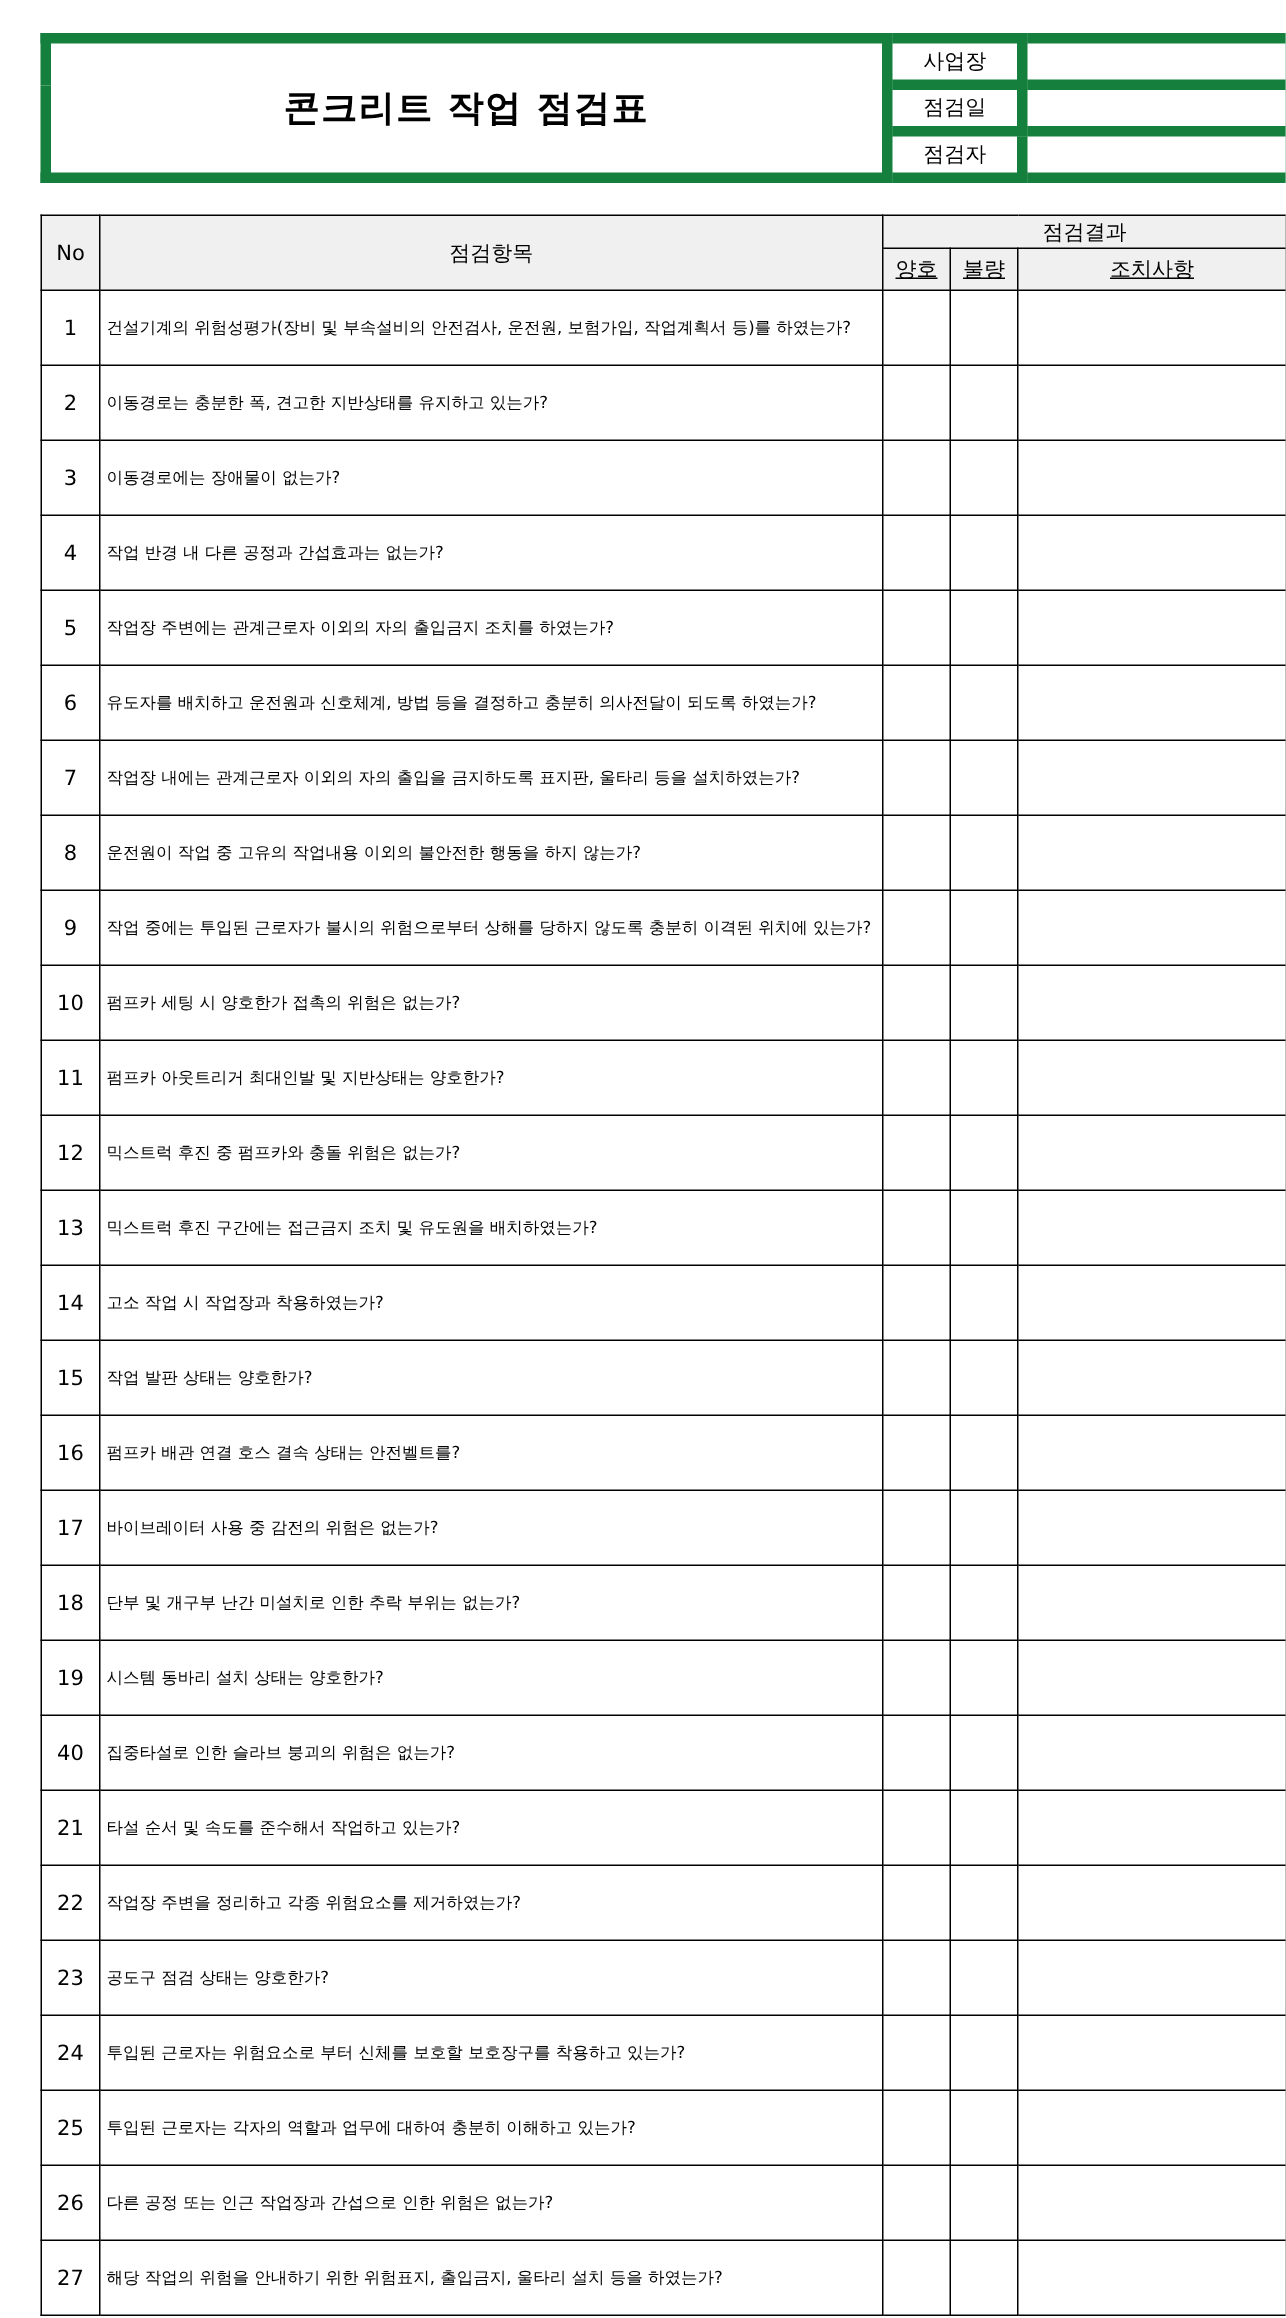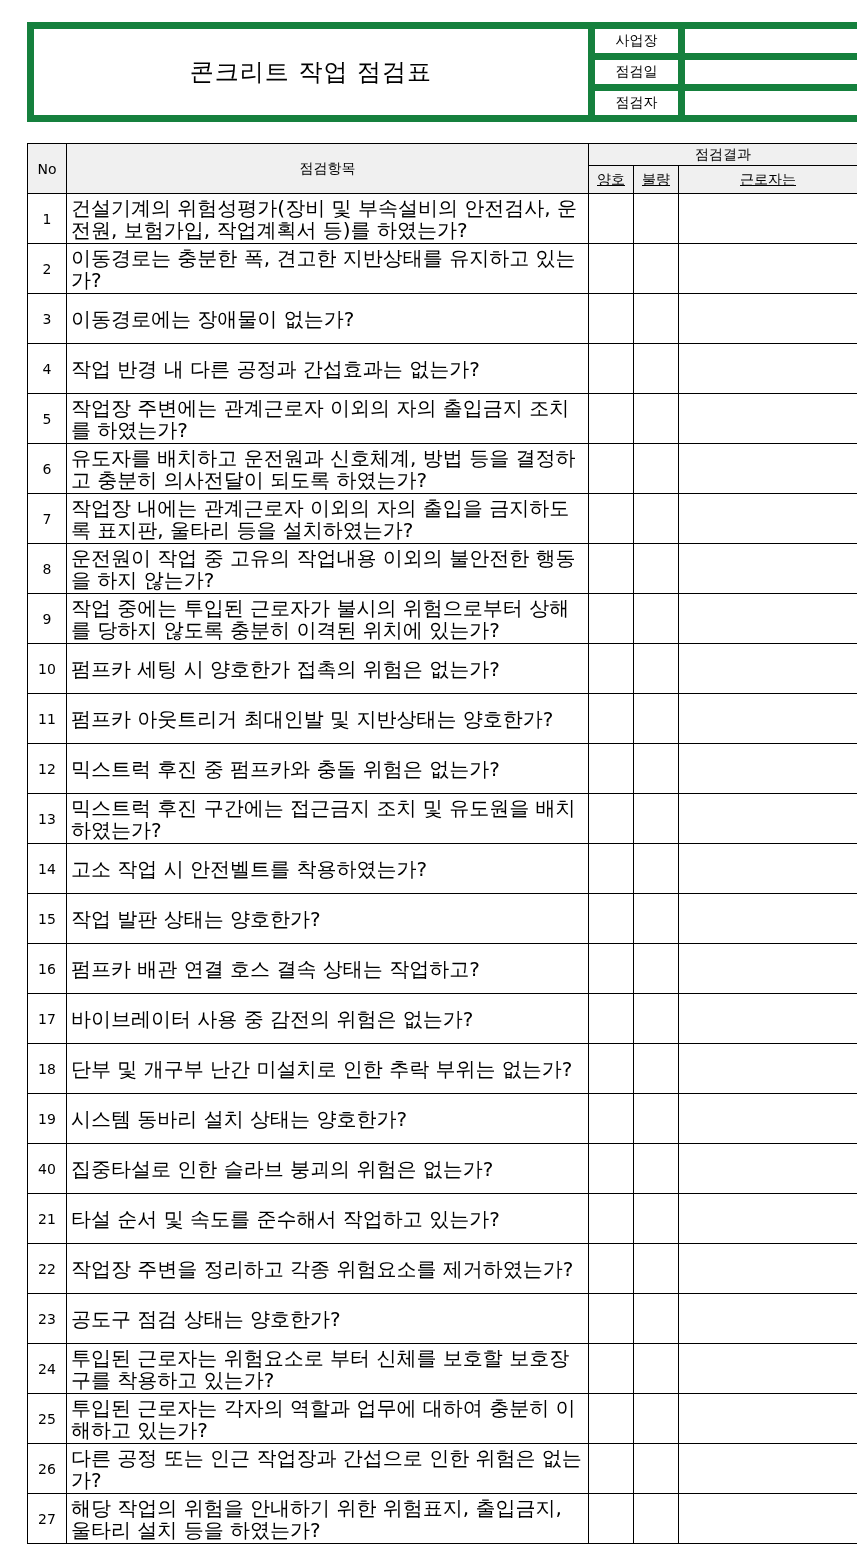--- a/index.html
+++ b/index.html
@@ -1,27 +1,27 @@
 <!DOCTYPE html>
 <html><head>
 <meta charset="utf-8">
 <style>
   html, body { margin: 0; padding: 0; background: #ffffff; }
   body { width: 857px; height: 1545px; position: relative; font-family: "DejaVu Sans", "Liberation Sans", sans-serif; color: #000; overflow: hidden; }
   .hdr { position: absolute; left: 27px; top: 22px; width: 830px; height: 100px; border-collapse: collapse; table-layout: fixed; }
   .hdr td { border: 7px solid #15803d; padding: 0; font-size: 14px; text-align: center; vertical-align: middle; }
-  .hdr .title { font-size: 24px; font-weight: normal; letter-spacing: 1px; }
+  .hdr .title { font-size: 24px; font-weight: bold; letter-spacing: 1px; }
   .main { position: absolute; left: 27px; top: 143px; width: 830px; border-collapse: collapse; table-layout: fixed; }
   .main td, .main th { border: 1px solid #000; padding: 0; font-size: 14px; font-weight: normal; vertical-align: middle; }
   .main thead th { background: #f0f0f0; text-align: center; }
   .main thead tr.r1 th { height: 21px; }
   .main thead tr.r2 th { height: 27px; text-decoration: underline; }
   .main tbody td { height: 49px; }
   .main tbody td.no { text-align: center; }
-  .main tbody td.item { padding: 0 4px; line-height: 22px; font-size: 20px; }
+  .main tbody td.item { padding: 0 4px; line-height: 22px; font-size: 11px; }
 </style>
 </head>
 <body>
 
 <table class="hdr">
   <colgroup>
       <col style="width:561px">
       <col style="width:90px">
       <col style="width:179px">
     </colgroup>
@@ -52,21 +52,21 @@
   </colgroup>
   <thead>
     <tr class="r1">
       <th rowspan="2">No</th>
       <th rowspan="2">점검항목</th>
       <th colspan="3">점검결과</th>
     </tr>
     <tr class="r2">
       <th>양호</th>
       <th>불량</th>
-      <th>근로자는</th>
+      <th>조치사항</th>
     </tr>
   </thead>
   <tbody id="rows">
       <tr>
         <td class="no">1</td>
         <td class="item">건설기계의 위험성평가(장비 및 부속설비의 안전검사, 운전원, 보험가입, 작업계획서 등)를 하였는가?</td>
         <td class="good"></td>
         <td class="bad"></td>
         <td class="action"></td>
       </tr>
@@ -149,35 +149,35 @@
       </tr>
       <tr>
         <td class="no">13</td>
         <td class="item">믹스트럭 후진 구간에는 접근금지 조치 및 유도원을 배치하였는가?</td>
         <td class="good"></td>
         <td class="bad"></td>
         <td class="action"></td>
       </tr>
       <tr>
         <td class="no">14</td>
-        <td class="item">고소 작업 시 안전벨트를 착용하였는가?</td>
+        <td class="item">고소 작업 시 작업장과 착용하였는가?</td>
         <td class="good"></td>
         <td class="bad"></td>
         <td class="action"></td>
       </tr>
       <tr>
         <td class="no">15</td>
         <td class="item">작업 발판 상태는 양호한가?</td>
         <td class="good"></td>
         <td class="bad"></td>
         <td class="action"></td>
       </tr>
       <tr>
         <td class="no">16</td>
-        <td class="item">펌프카 배관 연결 호스 결속 상태는 작업하고?</td>
+        <td class="item">펌프카 배관 연결 호스 결속 상태는 안전벨트를?</td>
         <td class="good"></td>
         <td class="bad"></td>
         <td class="action"></td>
       </tr>
       <tr>
         <td class="no">17</td>
         <td class="item">바이브레이터 사용 중 감전의 위험은 없는가?</td>
         <td class="good"></td>
         <td class="bad"></td>
         <td class="action"></td>

